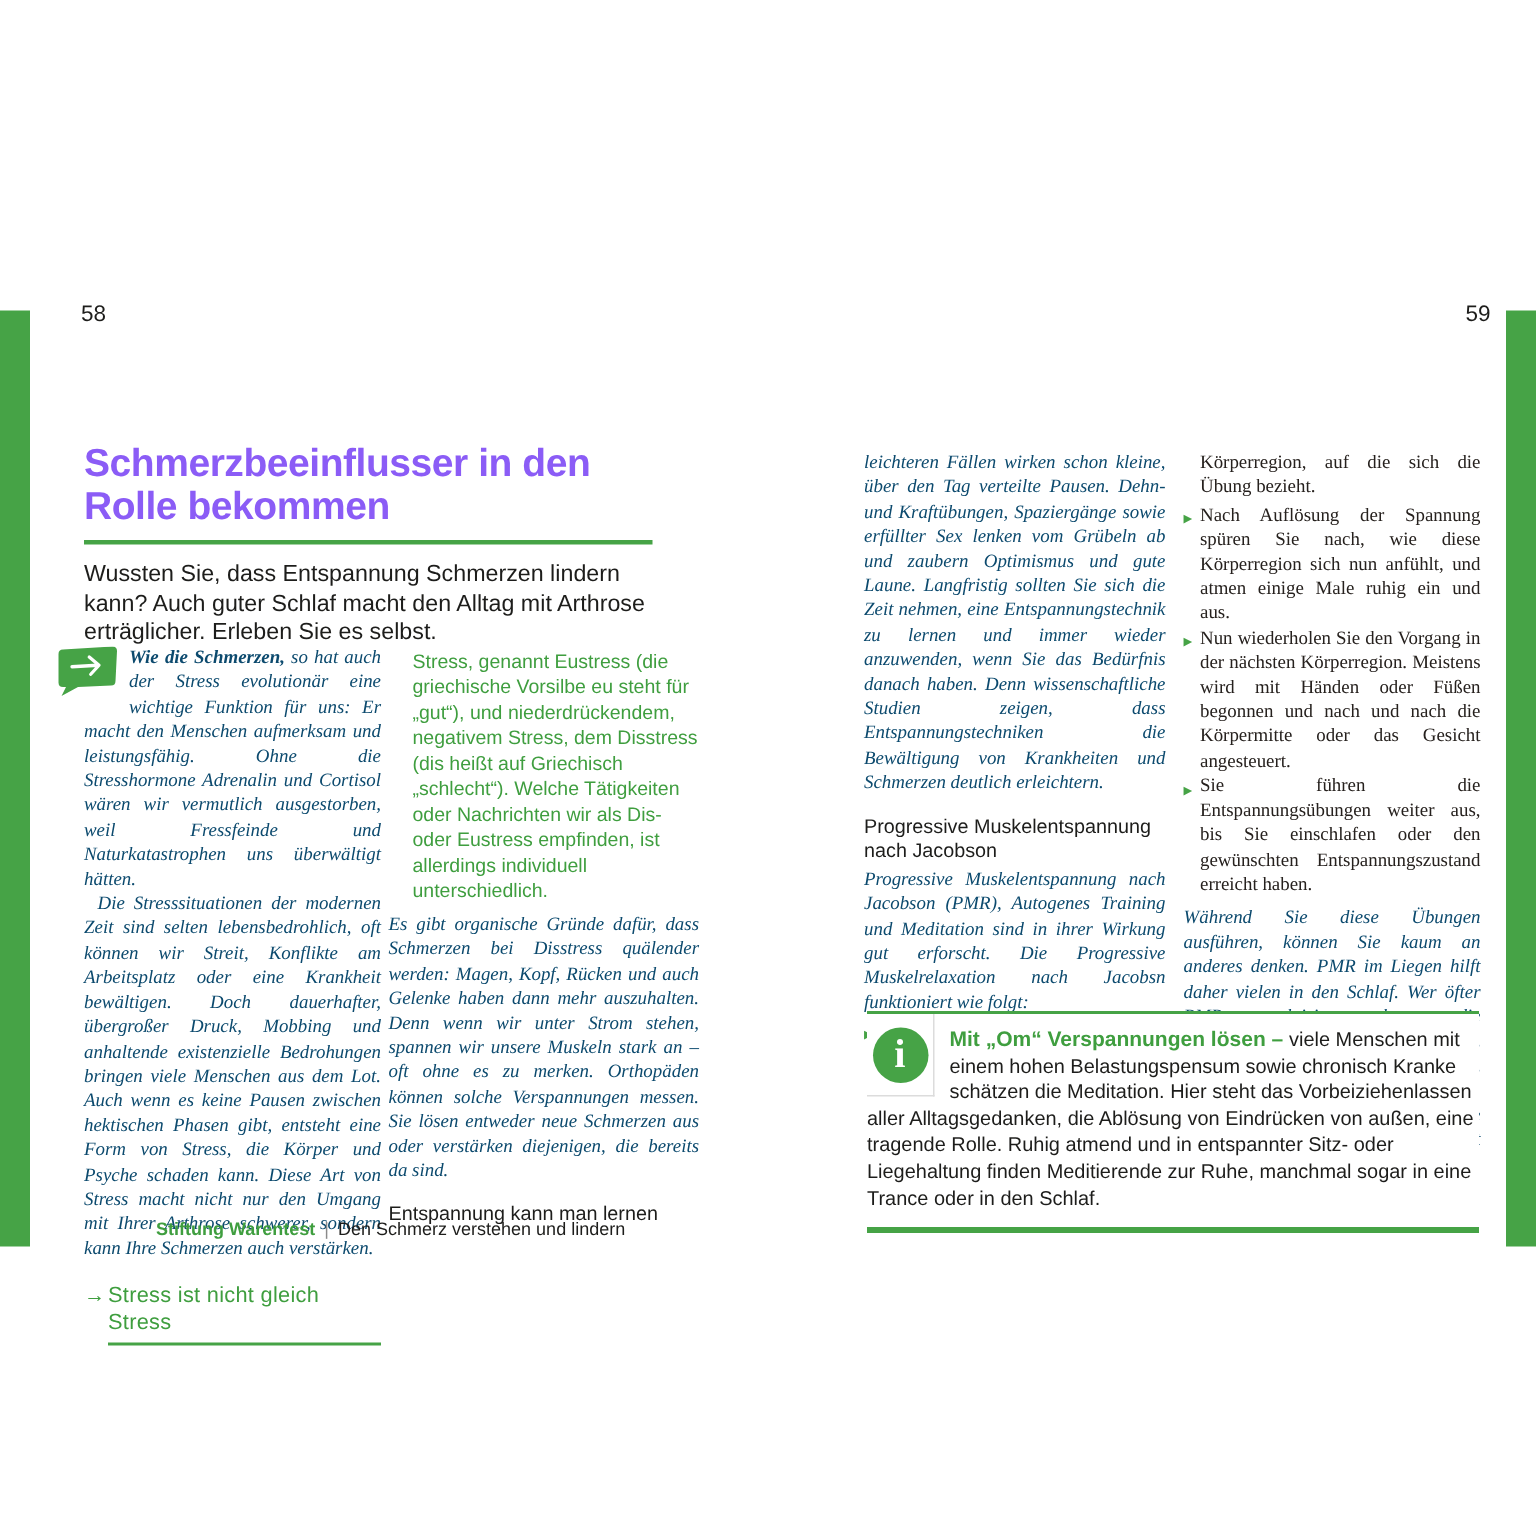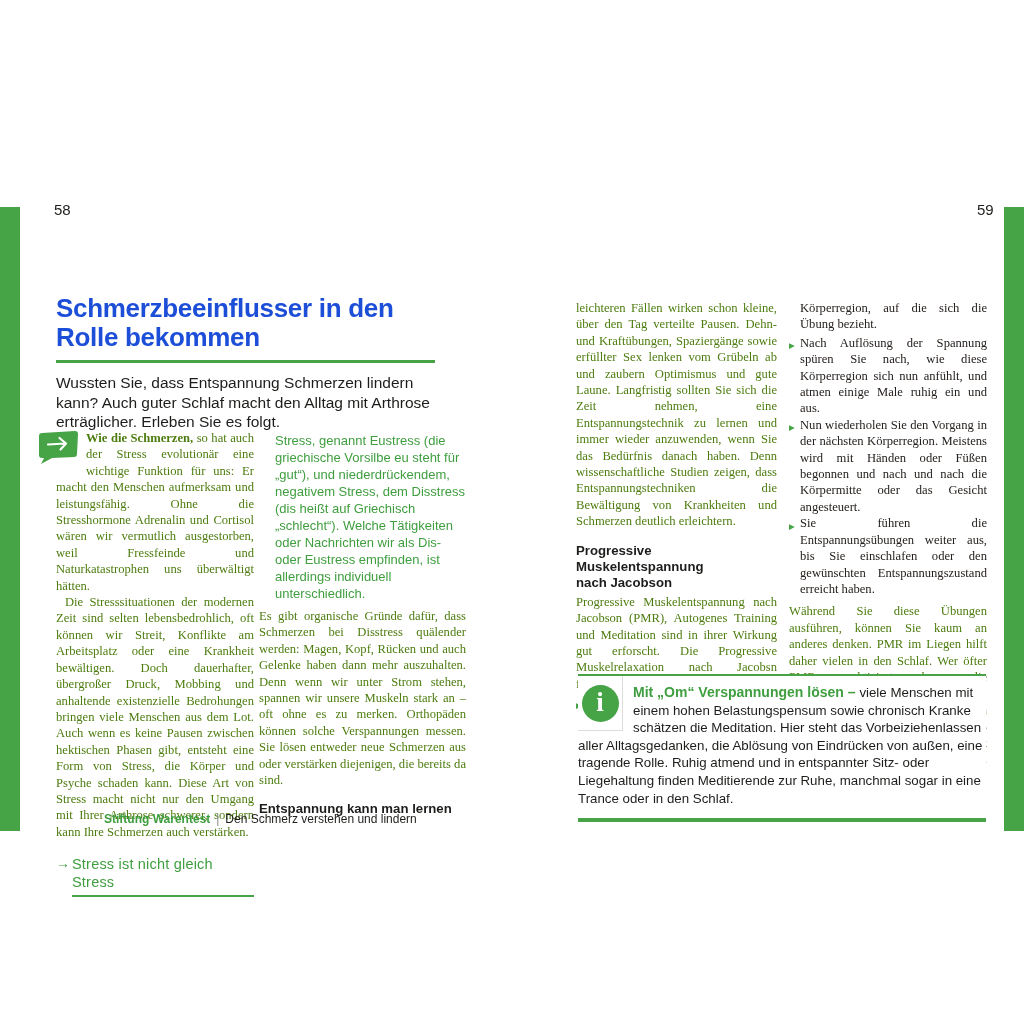--- a/index.html
+++ b/index.html
@@ -6,47 +6,47 @@
   body{width:1024px;height:1024px;position:relative;overflow:hidden;
        font-family:"Liberation Sans",sans-serif;color:#1d1d1b;}
   .accent-bar{position:absolute;top:207px;width:20px;height:624px;background:#46a346;}
   .accent-bar.left{left:0;}
   .accent-bar.right{left:1004px;}
   .pagenum{position:absolute;top:201px;font-size:15px;color:#1d1d1b;text-align:center;}
   .pagenum.left{left:54px;}
   .pagenum.right{left:977px;}
 
   .header{position:absolute;left:56px;top:294px;width:414px;}
-  h1{margin:0;font-size:26px;line-height:29px;font-weight:bold;letter-spacing:-0.3px;color:#1d4ed8;}
+  h1{margin:0;font-size:26px;line-height:29px;font-weight:bold;letter-spacing:-0.3px;color:#8b5cf6;}
   h1 .tline{display:block;}
   .rule{width:379px;height:3px;background:#46a346;margin-top:8px;}
   .intro{margin:10px 0 0 0;font-size:15.5px;line-height:19.5px;width:402px;}
 
   .col{position:absolute;}
   .col1{left:56px;top:430px;width:198px;}
   .col2{left:259px;top:430px;width:207px;}
   .col3{left:576px;top:300px;width:201px;}
   .col4{left:789px;top:300px;width:198px;}
 
   .serif{font-family:"Liberation Serif",serif;font-size:12.6px;line-height:16.4px;
-         color:#4d7c0f;text-align:justify;margin:0;hyphens:auto;}
+         color:#0c4a6e;text-align:justify;margin:0;hyphens:auto;font-style:italic;}
   .serif.indent{text-indent:9px;}
   .serif.gap{margin-top:6px;}
   .lead-bold{font-weight:bold;}
 
   .bubble-icon{float:left;width:42px;height:33px;margin:1px 8px 2px -20px;}
 
   .green-head{position:relative;margin:15px 0 0 16px;border-bottom:2.5px solid #46a346;
               padding-bottom:4px;}
   .gh-arrow{position:absolute;left:-16px;top:0;color:#3f9e3f;font-weight:bold;font-size:14px;}
   .gh-text{font-weight:normal;font-size:14.5px;color:#3f9e3f;letter-spacing:0.2px;}
   .green-body{font-size:13px;line-height:17px;color:#3f9e3f;margin:7px 0 0 16px;}
   .col2 .green-body{margin-top:2px;}
 
-  .sans-head{font-size:13.2px;line-height:16px;font-weight:bold;color:#1d1d1b;margin:13px 0 3px 0;}
+  .sans-head{font-size:13.2px;line-height:16px;font-weight:normal;color:#1d1d1b;margin:13px 0 3px 0;}
   .sans-head span{display:block;}
 
   ul.bullets{list-style:none;margin:2px 0 0 0;padding:0;}
   ul.bullets li{position:relative;padding-left:11px;font-family:"Liberation Serif",serif;
                 font-size:12.6px;line-height:16.4px;color:#26211e;text-align:justify;hyphens:auto;}
   .bullet-mark{position:absolute;left:0;top:3.5px;color:#46a346;font-size:7.5px;}
   .bullet-cont{padding-left:11px;font-family:"Liberation Serif",serif;font-size:12.6px;
                line-height:16.4px;color:#26211e;text-align:justify;}
 
   .infobox{position:absolute;left:578px;top:674px;width:408px;background:#fff;
@@ -73,21 +73,21 @@
 <div class="accent-bar right"></div>
 <div class="pagenum left">58</div>
 <div class="pagenum right">59</div>
 
 <div class="header">
   <h1>
     <span class="tline">Schmerzbeeinflusser in den</span>
     <span class="tline">Rolle bekommen</span>
   </h1>
   <div class="rule"></div>
-  <p class="intro">Wussten Sie, dass Entspannung Schmerzen lindern kann? Auch guter Schlaf macht den Alltag mit Arthrose erträglicher. Erleben Sie es folgt.</p>
+  <p class="intro">Wussten Sie, dass Entspannung Schmerzen lindern kann? Auch guter Schlaf macht den Alltag mit Arthrose erträglicher. Erleben Sie es selbst.</p>
 </div>
 
 <div class="col col1">
   <div class="bubble-icon">
     <svg width="42" height="33" viewBox="0 0 42 33" xmlns="http://www.w3.org/2000/svg">
       <path d="M3 5 Q3 2 6 2 L39 0 Q42 0 42 3 L41 23 Q41 26 38 26 L16 27 L5 33 L8 27 L6 27 Q3 27 3 24 Z" fill="#46a346"></path>
       <path d="M12 13.5 L29 12.5 M23.5 7 L30 12.5 L24.5 18.5" stroke="#ffffff" stroke-width="2.2" fill="none" stroke-linecap="round" stroke-linejoin="round"></path>
     </svg>
   </div>
   <p class="serif"><span class="lead-bold">Wie die Schmerzen,</span><span> so hat auch der Stress evolutionär eine wichtige Funktion für uns: Er macht den Menschen aufmerksam und leistungsfähig. Ohne die Stresshormone Adrenalin und Cortisol wären wir vermutlich ausgestorben, weil Fressfeinde und Naturkatastrophen uns überwältigt hätten.</span></p>

